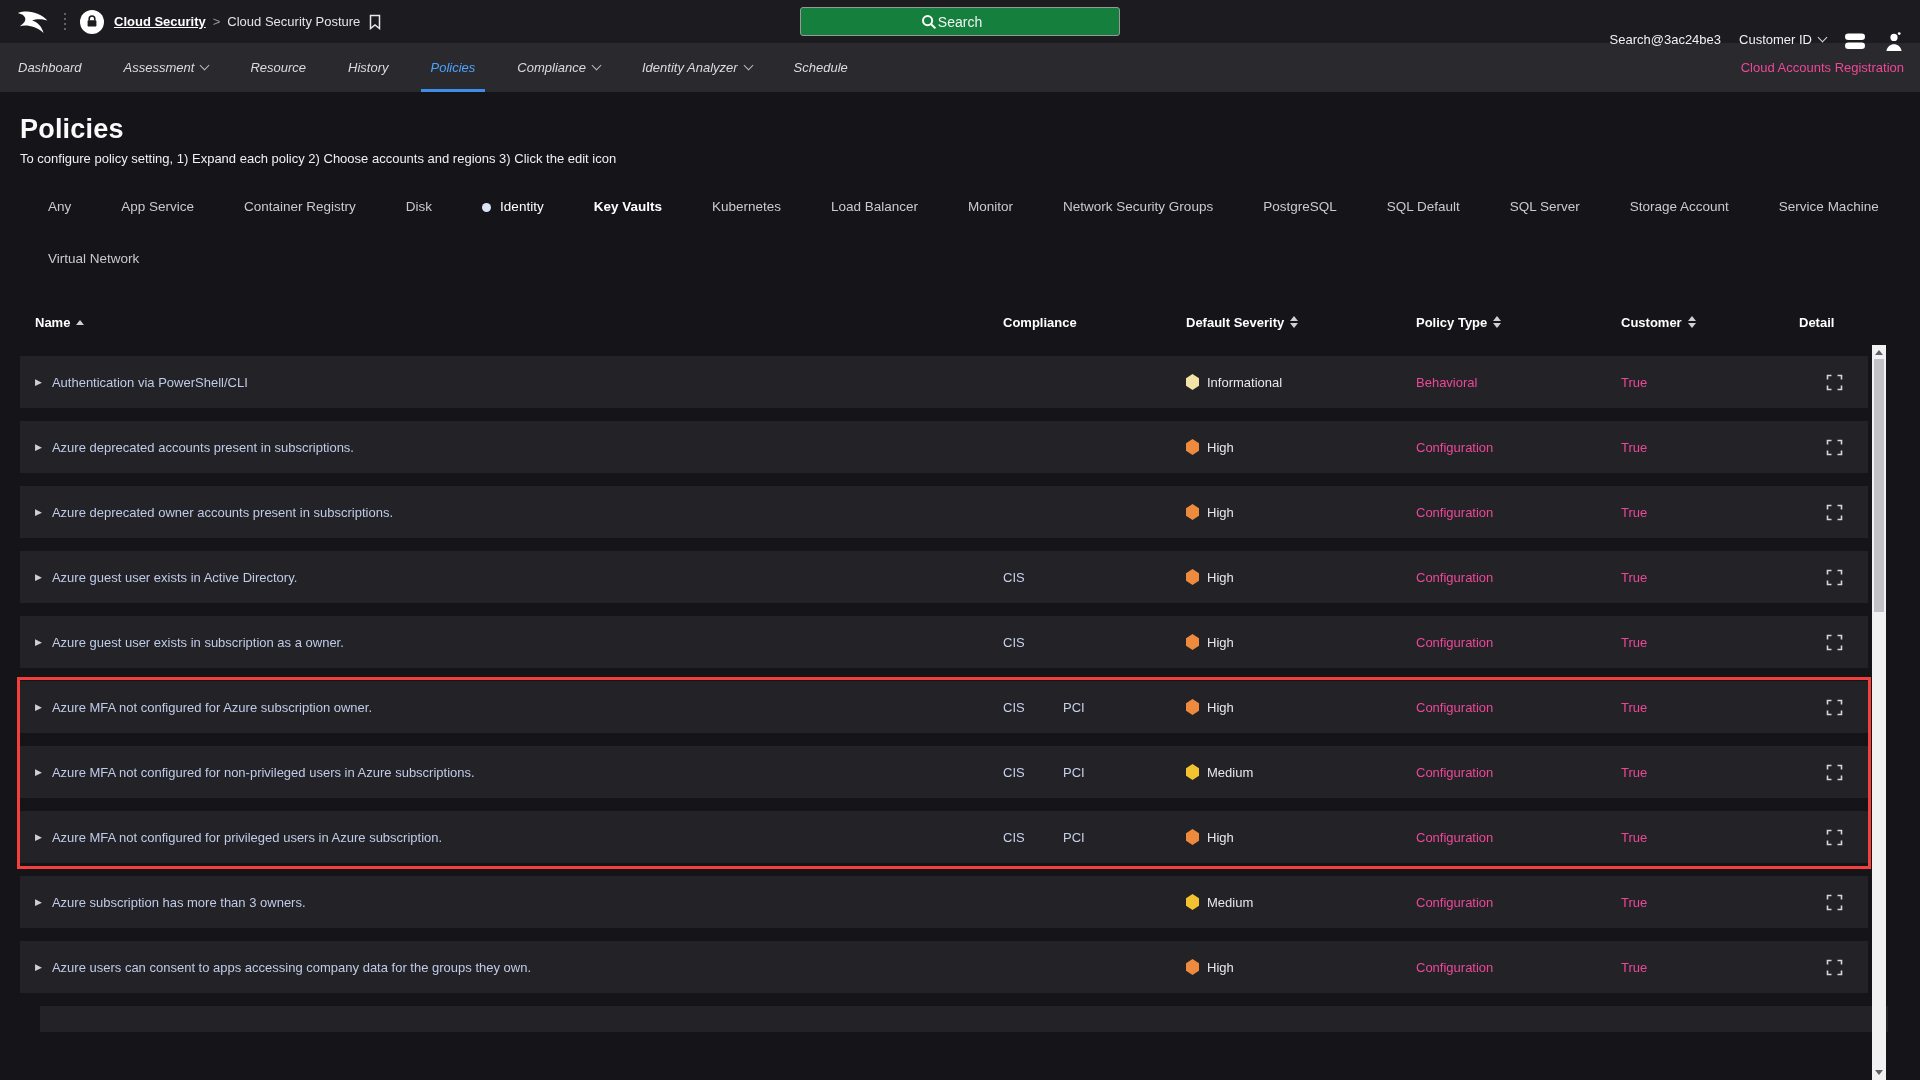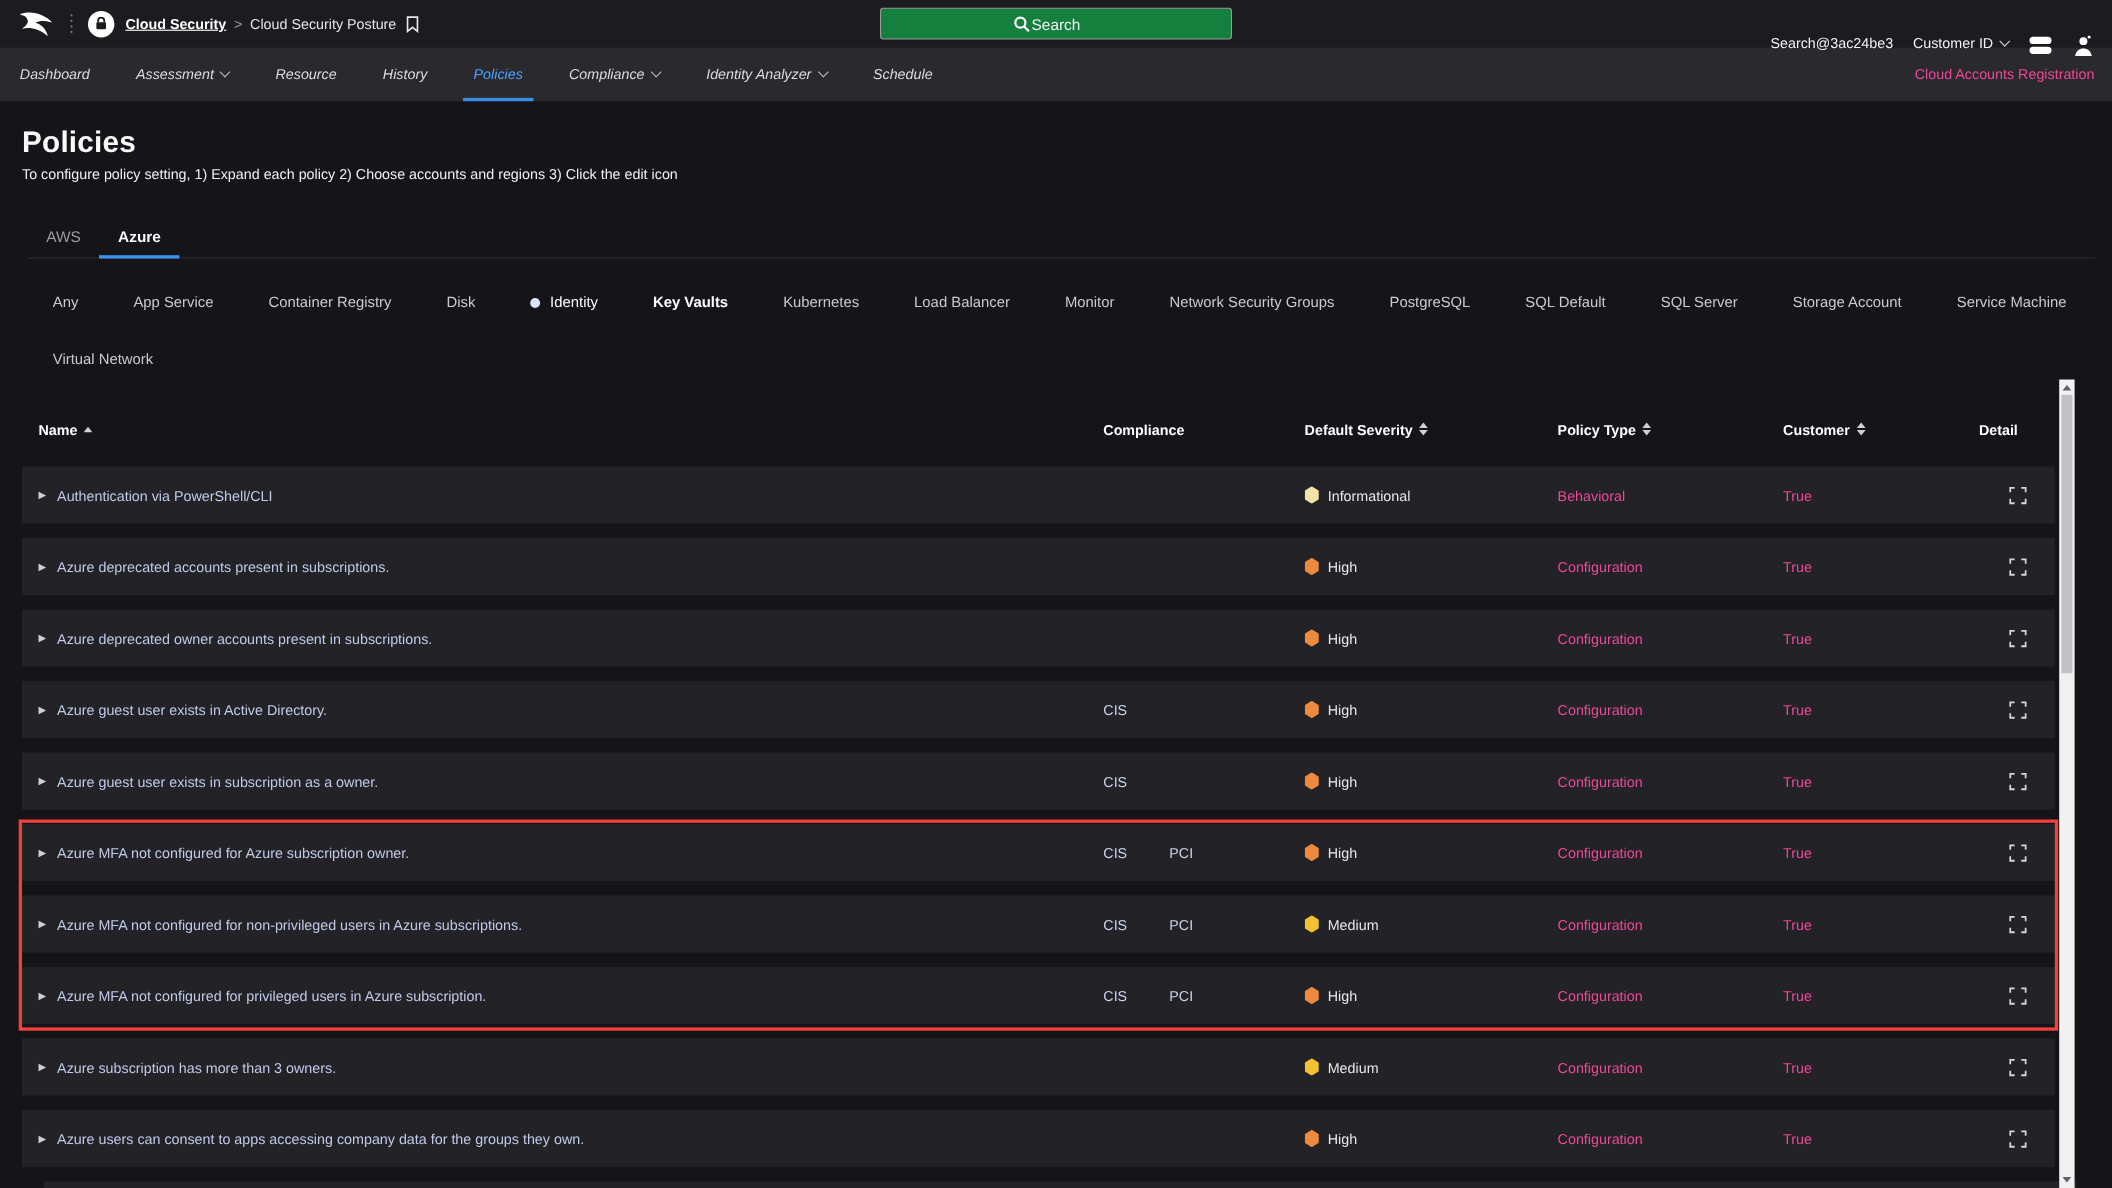--- a/index.html
+++ b/index.html
@@ -197,24 +197,20 @@
   <span class="nav-item">
       <span>Schedule</span>
     </span>
   <span class="nav-right">Cloud Accounts Registration</span>
 </nav>
 
 <main>
   <h1>Policies</h1>
   <p class="subtitle">To configure policy setting, 1) Expand each policy 2) Choose accounts and regions 3) Click the edit icon</p>
 
-  <div class="tabs">
-    <span class="tab">AWS</span>
-    <span class="tab active">Azure</span>
-  </div>
 
   <div class="chips" id="chips">
       <button class="chip">
 
     <span>Any</span>
   </button>
       <button class="chip">
 
     <span>App Service</span>
   </button>

